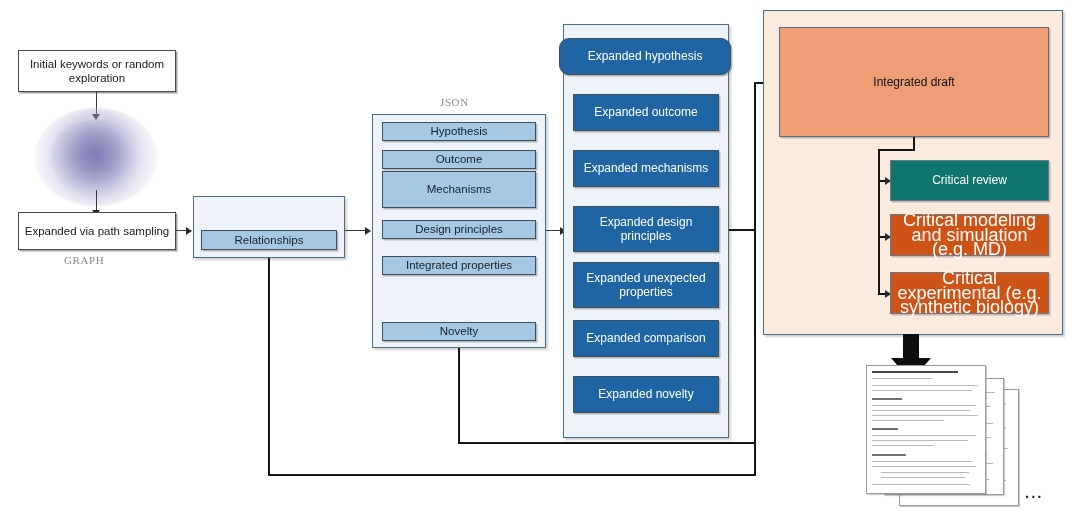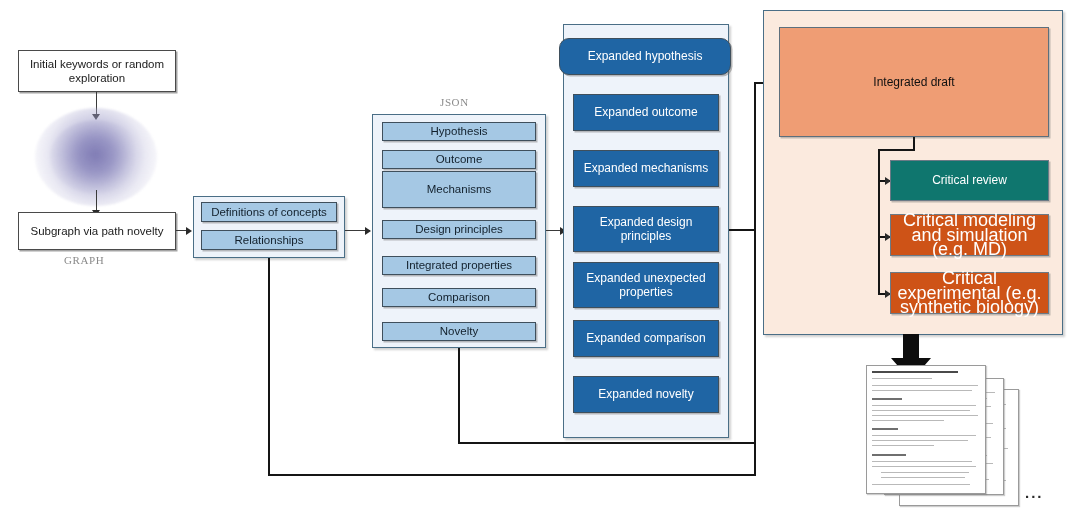--- a/index.html
+++ b/index.html
@@ -80,32 +80,29 @@
 
   <div class="ln lnv" style="left:96px;top:92px;height:24px;"></div>
   <div class="arrow-d" style="left:92px;top:114px;"></div>
 
   <div id="blob" style="left:35px;top:108px;width:122px;height:98px;"></div>
 
   <div class="ln lnv" style="left:96px;top:190px;height:22px;"></div>
   <div class="arrow-d" style="left:92px;top:210px;"></div>
 
   <div class="box plain" style="left:18px;top:212px;width:158px;height:38px;padding:2px 5px;">
-    <span>Subgraph via path novelty</span>
+    <span>Expanded via path sampling</span>
   </div>
 
   <div class="caption" style="left:64px;top:254px;">GRAPH</div>
 
   <div class="ln lnh" style="left:176px;top:230px;width:teaser;width:13px;"></div>
   <div class="arrow-r" style="left:186px;top:226.5px;"></div>
 
   <div class="panel" style="left:193px;top:196px;width:152px;height:62px;"></div>
-  <div class="box lblue" style="left:201px;top:202px;width:136px;height:20px;">
-    <span>Definitions of concepts</span>
-  </div>
   <div class="box lblue" style="left:201px;top:230px;width:136px;height:20px;">
     <span>Relationships</span>
   </div>
 
   <div class="ln lnh" style="left:345px;top:230px;width:25px;"></div>
   <div class="arrow-r" style="left:365px;top:226.5px;"></div>
 
   <div class="caption" style="left:440px;top:96px;">JSON</div>
   <div class="panel" style="left:372px;top:114px;width:174px;height:234px;"></div>
 
@@ -116,23 +113,20 @@
     <span>Outcome</span>
   </div>
   <div class="box lblue" style="left:382px;top:171px;width:154px;height:37px;">
     <span>Mechanisms</span>
   </div>
   <div class="box lblue" style="left:382px;top:220px;width:154px;height:19px;">
     <span>Design principles</span>
   </div>
   <div class="box lblue" style="left:382px;top:256px;width:154px;height:19px;">
     <span>Integrated properties</span>
-  </div>
-  <div class="box lblue" style="left:382px;top:288px;width:154px;height:19px;">
-    <span>Comparison</span>
   </div>
   <div class="box lblue" style="left:382px;top:322px;width:154px;height:19px;">
     <span>Novelty</span>
   </div>
 
   <div class="ln lnh" style="left:546px;top:230px;width:20px;"></div>
   <div class="arrow-r" style="left:560px;top:226.5px;"></div>
 
   <div class="panel" style="left:563px;top:24px;width:166px;height:414px;"></div>
 

